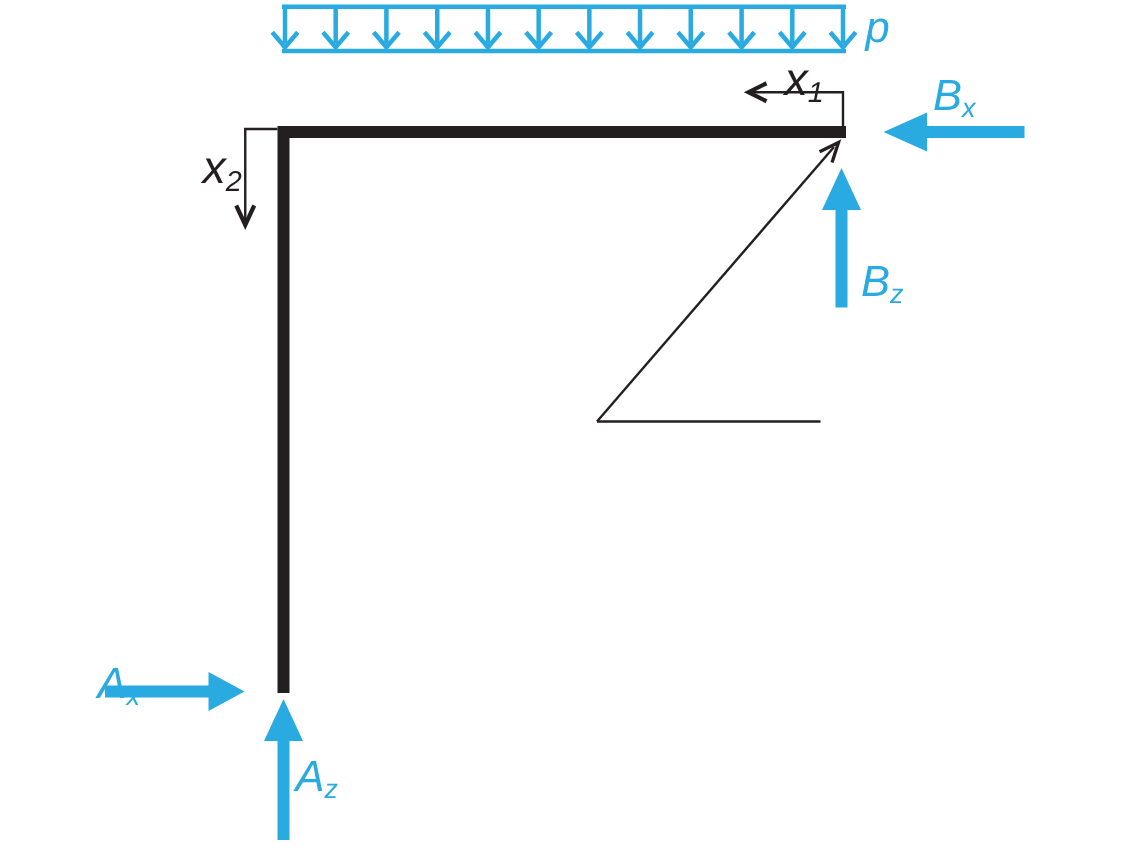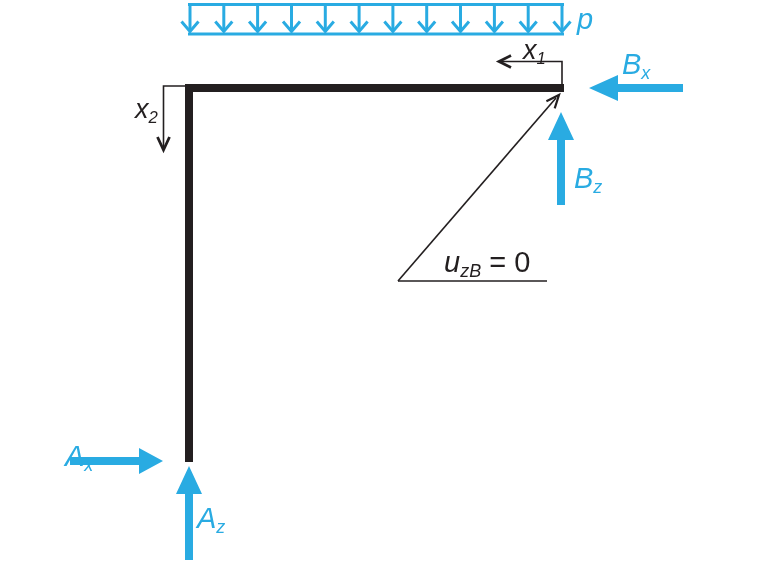--- a/index.html
+++ b/index.html
@@ -3,21 +3,21 @@
 <meta charset="utf-8">
 <style>
   html,body{margin:0;padding:0;background:#fff;}
   #stage{position:relative;width:760px;height:570px;background:#ffffff;overflow:hidden;
     font-family:"Liberation Sans", sans-serif;}
   #stage svg{position:absolute;left:0;top:0;}
   .label{position:absolute;font-style:italic;line-height:1;white-space:nowrap;}
   .cyan{color:var(--accent,#29ABE2);}
   .ink{color:var(--ink,#231F20);}
   .f29{font-size:29px;}
-  .f25{font-size:27px;}
+  .f25{font-size:31px;}
   .label sub{font-size:0.62em;font-style:italic;vertical-align:baseline;position:relative;top:0.28em;line-height:0;}
   .upright{font-style:normal;}
   .stroke-accent{stroke:var(--accent,#29ABE2);}
   .fill-accent{fill:var(--accent,#29ABE2);}
   .stroke-ink{stroke:var(--ink,#231F20);}
 </style>
 </head>
 <body>
 
 <div id="stage">
@@ -73,17 +73,16 @@
     <polygon class="fill-accent" points="589,88 618,75 618,84 683,84 683,92 618,92 618,101"></polygon>
     <polygon class="fill-accent" points="561,112 574,140 565,140 565,205 557,205 557,140 548,140"></polygon>
     <polygon class="fill-accent" points="163,461 139,474 139,465 70,465 70,457 139,457 139,448"></polygon>
     <polygon class="fill-accent" points="189,466 202,494 193,494 193,560 185,560 185,494 176,494"></polygon>
   </svg>
 
   <div class="label cyan f29" style="left:577px;top:5px"><span>p</span><sub></sub></div>
   <div class="label ink f25" style="left:523px;top:37px"><span>x</span><sub>1</sub></div>
   <div class="label ink f25" style="left:135px;top:96px"><span>x</span><sub>2</sub></div>
   <div class="label cyan f29" style="left:622px;top:50px"><span>B</span><sub>x</sub></div>
-  <div class="label cyan f29" style="left:574px;top:164px"><span>B</span><sub>z</sub></div>
+  <div class="label cyan f29" style="left:574px;top:174px"><span>B</span><sub>z</sub></div>
   <div class="label cyan f29" style="left:65px;top:442px"><span>A</span><sub>x</sub></div>
   <div class="label cyan f29" style="left:197px;top:504px"><span>A</span><sub>z</sub></div>
-  <div class="label ink f29" style="left:444px;top:248px"><span>u</span><sub>zB</sub><span class="upright"> = 0</span></div>
 </div>
 
 </body></html>

